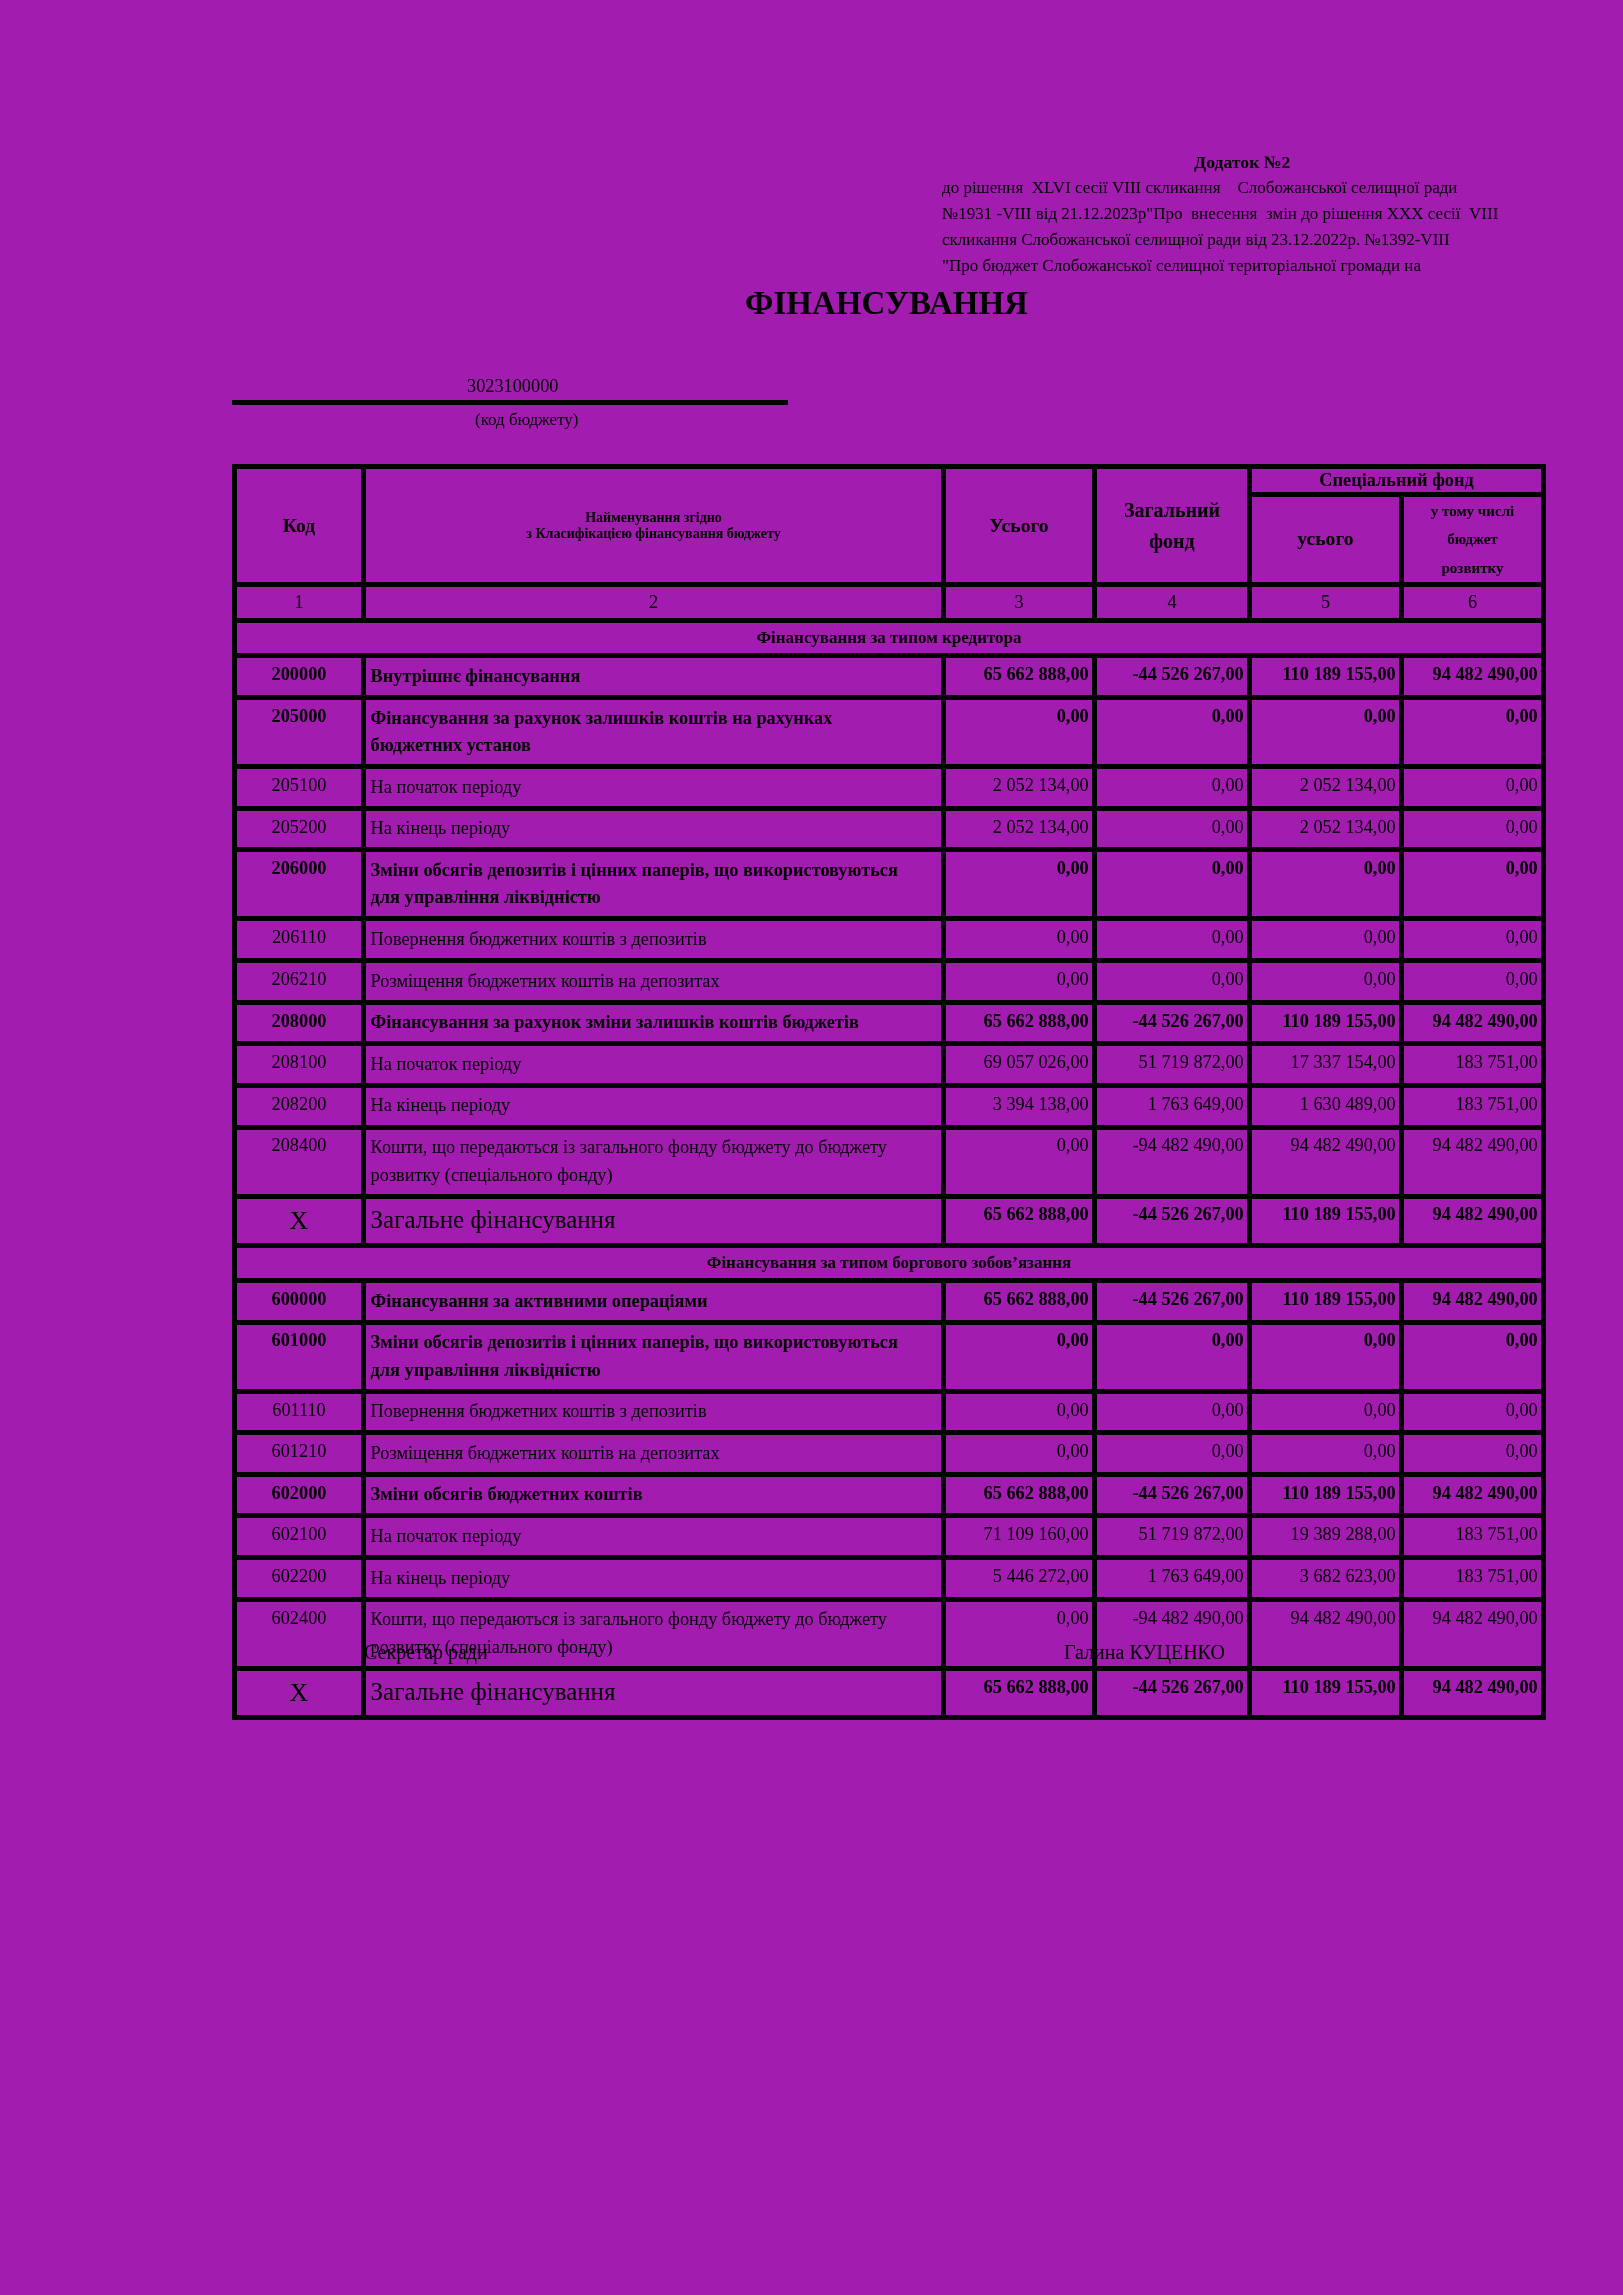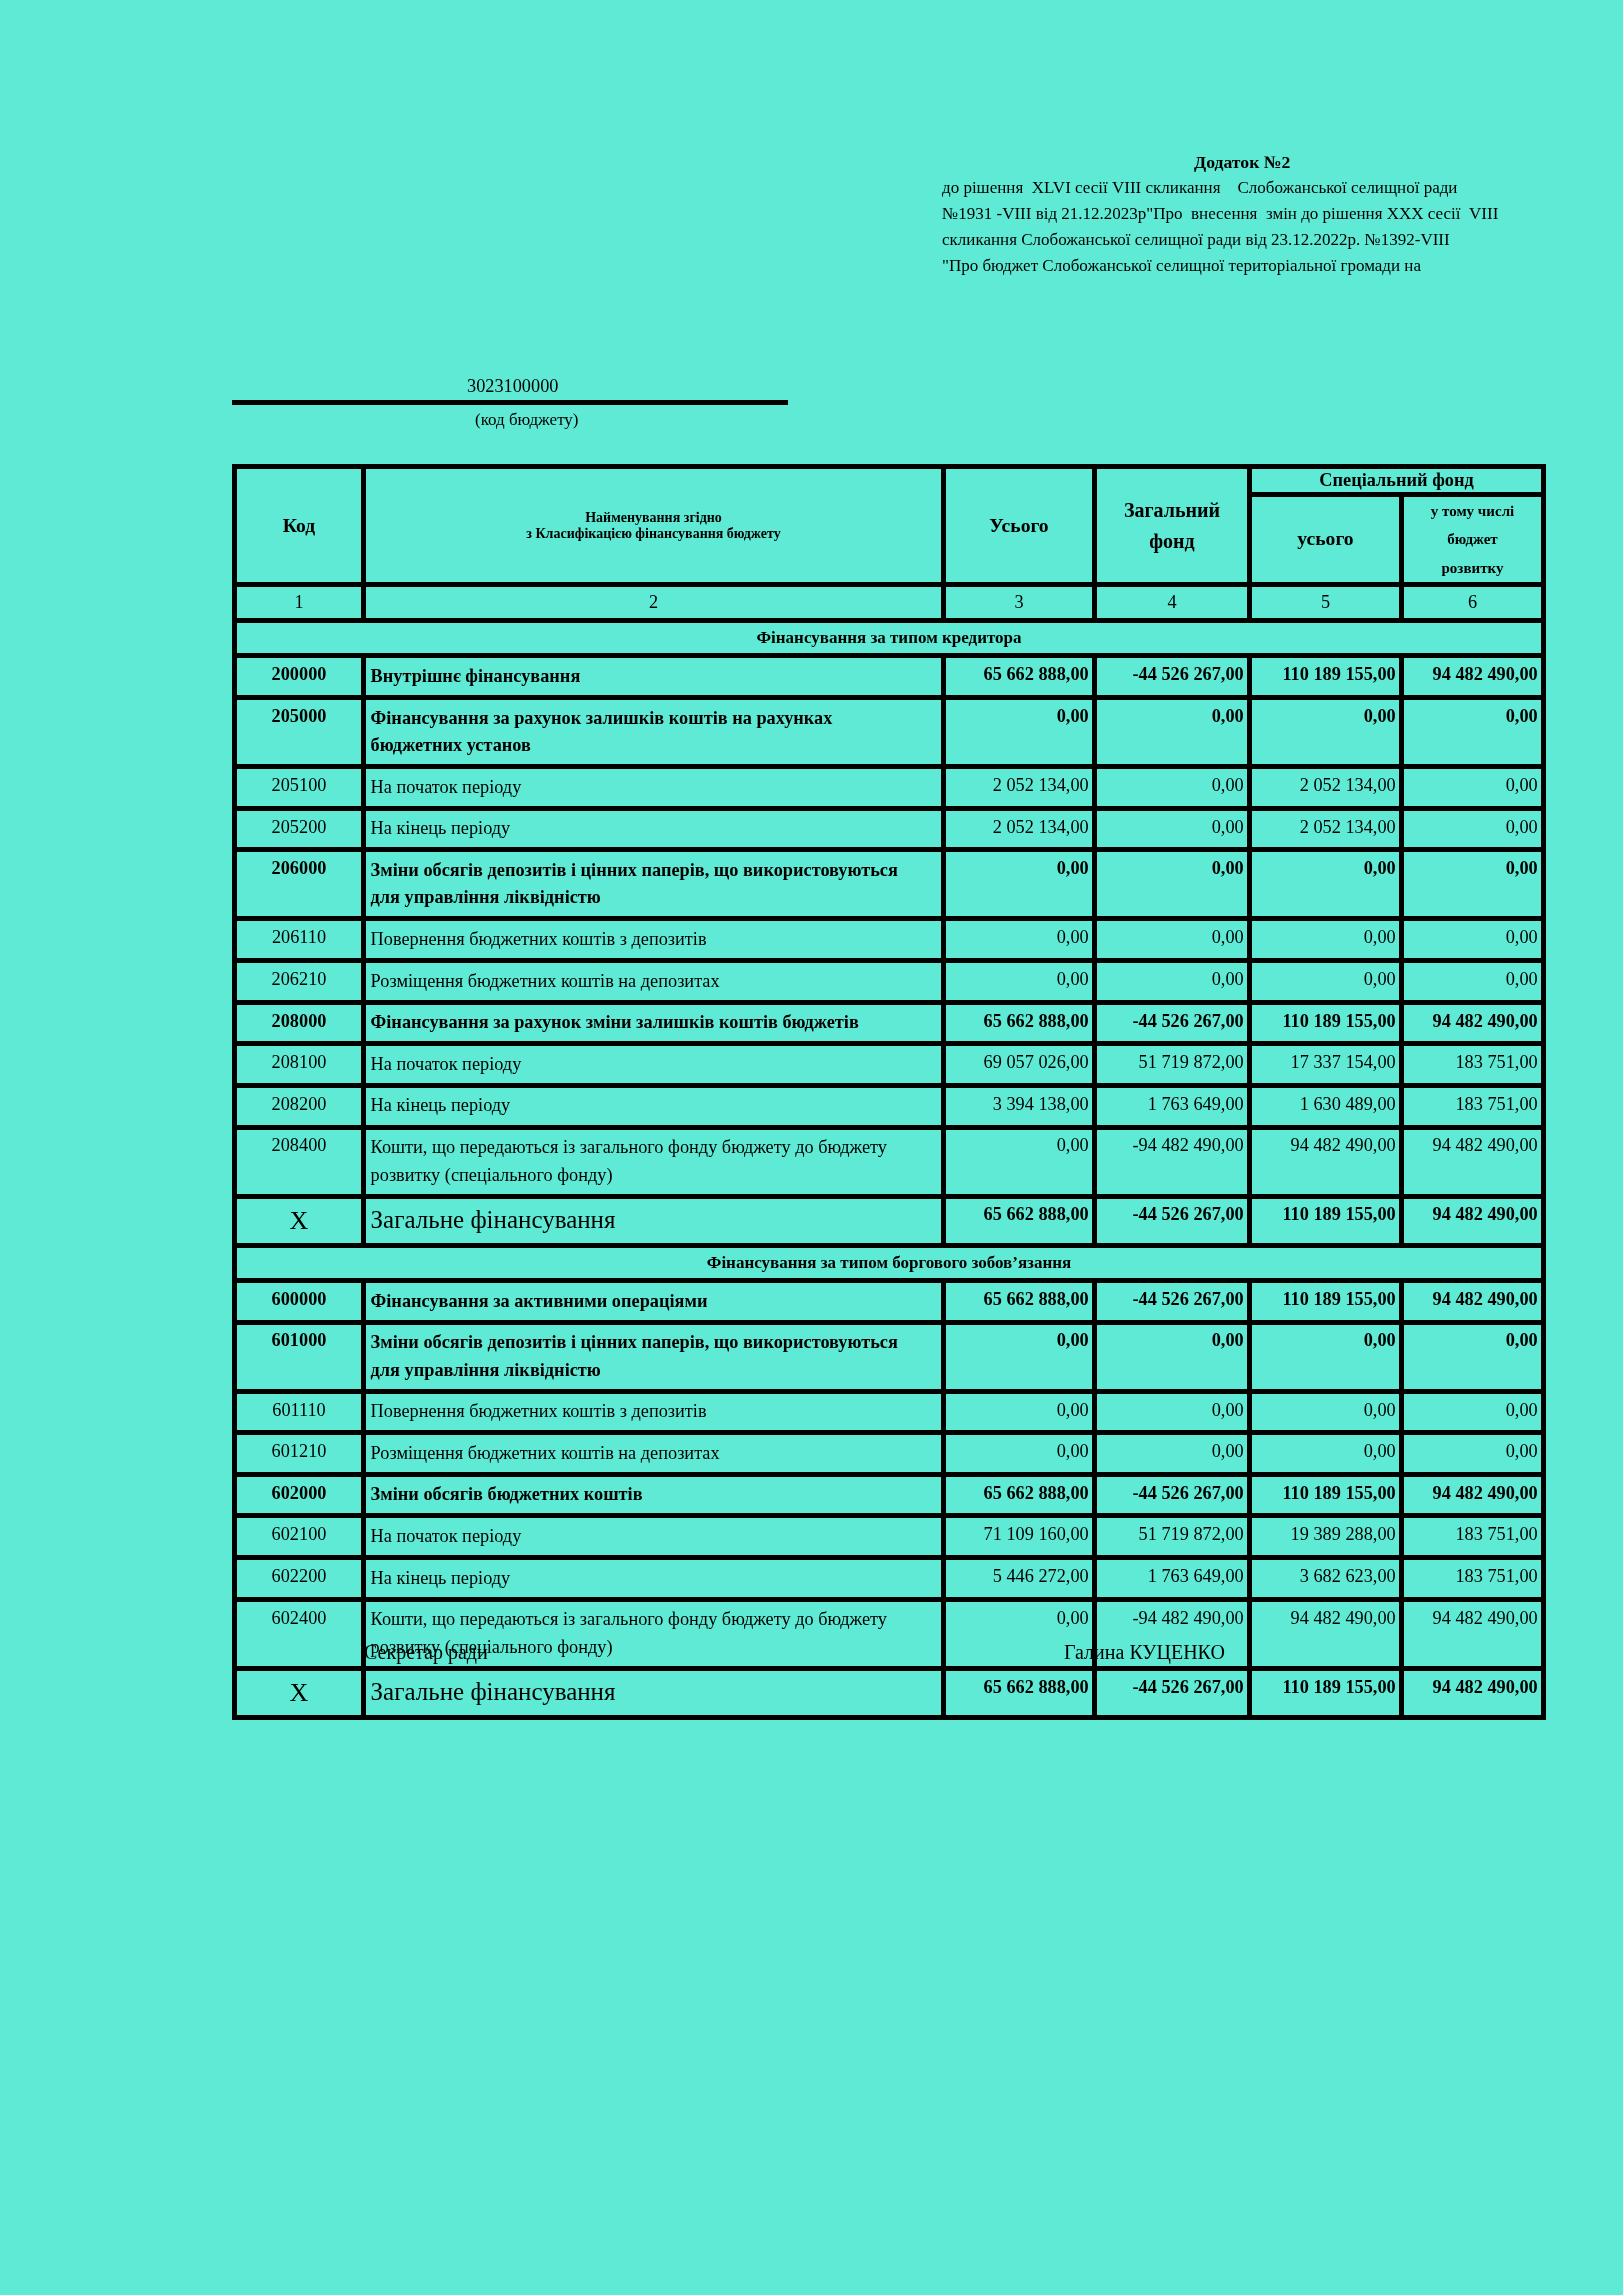--- a/index.html
+++ b/index.html
@@ -1,21 +1,21 @@
 <!DOCTYPE html>
 <html style="font-size:10.5px"><head>
 <meta charset="utf-8">
 <style>
   * { margin: 0; padding: 0; box-sizing: border-box; }
   html, body { background: #e8e8e8; }
   .page {
     position: relative;
     width: 1623px;
     height: 2295px;
-    background: #5eead4;
+    background: #a21caf;
     color: #000000;
     font-family: "Liberation Serif", "DejaVu Serif", serif;
     overflow: hidden;
   }
 
   
   .appendix-block {
     position: absolute;
     left: 942px; top: 149px;
     width: 563px;
@@ -158,20 +158,21 @@
 <div class="page">
 
   <div class="appendix-block">
     <div class="appendix-title">Додаток №2</div>
     <div class="appendix-line">до рішення  XLVI сесії VIII скликання    Слобожанської селищної ради</div>
     <div class="appendix-line">№1931 -VIII від 21.12.2023р"Про  внесення  змін до рішення XXX сесії  VIII</div>
     <div class="appendix-line">скликання Слобожанської селищної ради від 23.12.2022р. №1392-VIII</div>
     <div class="appendix-line">"Про бюджет Слобожанської селищної територіальної громади на</div>
   </div>
 
+  <div class="doc-title">ФІНАНСУВАННЯ</div>
 
   <div class="budget-code">3023100000</div>
   <div class="code-underline"></div>
   <div class="budget-code-label">(код бюджету)</div>
 
   <table class="fin">
     <colgroup>
       <col style="width:129px">
       <col style="width:580px">
       <col style="width:151px">

